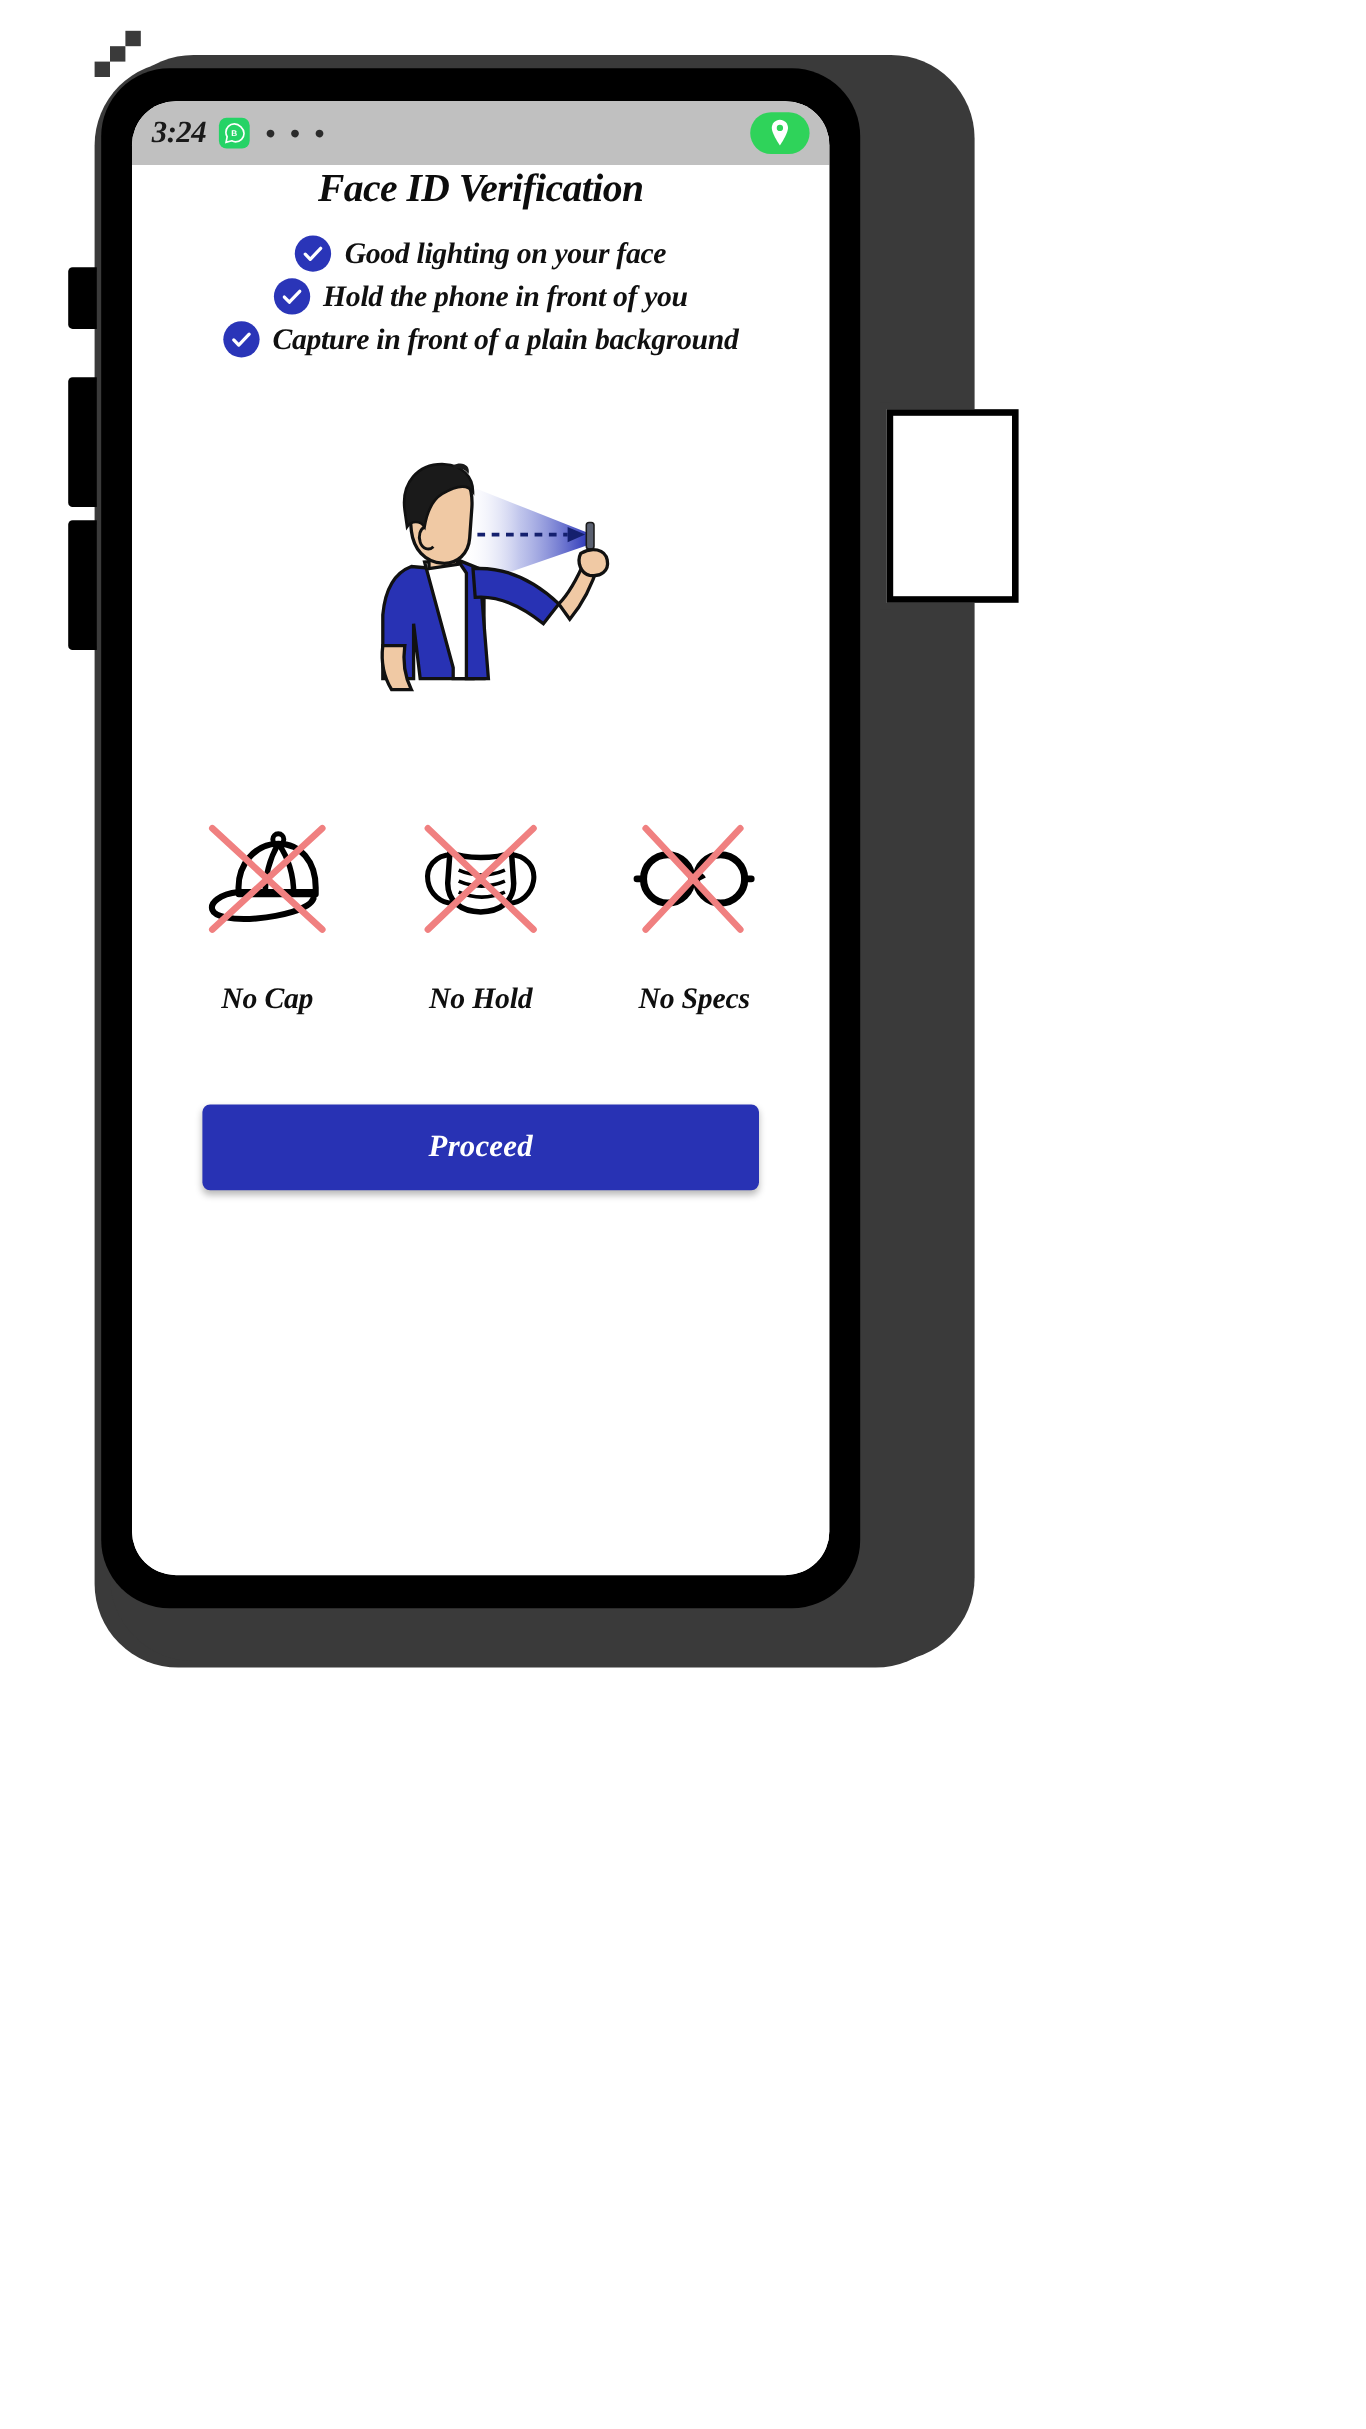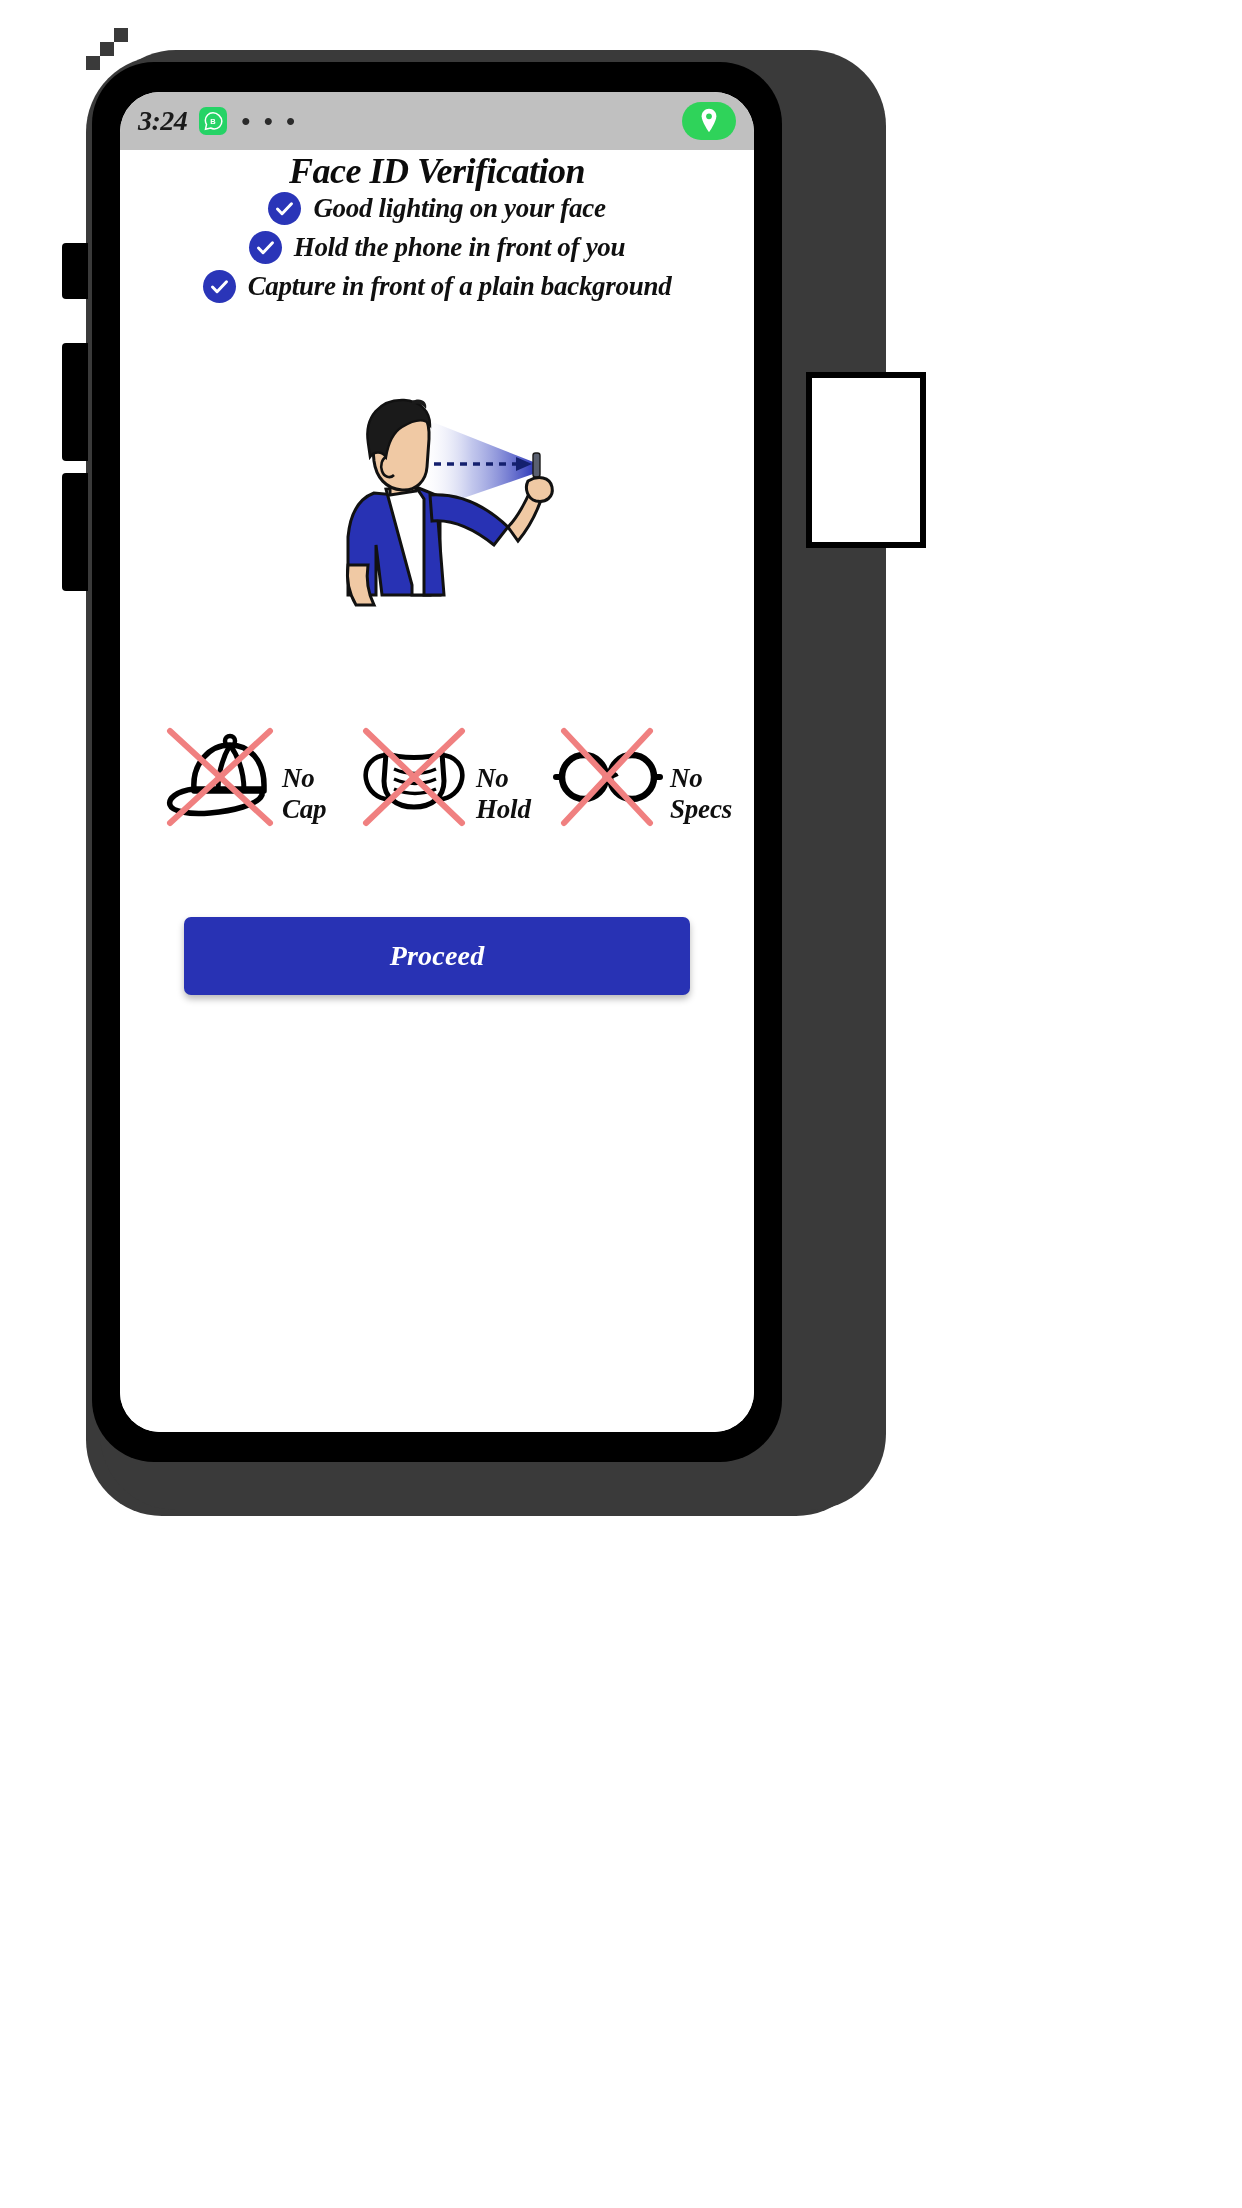--- a/index.html
+++ b/index.html
@@ -119,20 +119,21 @@
     text-align: center;
     font-size: 36px;
     font-weight: 700;
     font-style: italic;
     color: #0c0c0c;
     letter-spacing: -0.5px;
     font-family: "Liberation Serif", "DejaVu Serif", serif;
   }
 
   .checklist {
+    margin-top: 22px;
     display: flex; flex-direction: column; align-items: center;
     gap: 6px;
   }
   .check-row {
     display: flex; align-items: center; gap: 12px;
   }
   .check-icon {
     width: 33px; height: 33px; flex: 0 0 33px;
     border-radius: 50%;
     background: #2a35b8;
@@ -153,21 +154,21 @@
   }
   .illus { display: block; }
 
   
   .rules {
     margin-top: 108px;
     display: flex; justify-content: space-around;
     padding: 0 26px;
   }
   .rule-item {
-    display: flex; flex-direction: row; align-items: center;
+    display: flex; flex-direction: column; align-items: center;
     width: 170px;
   }
   .rule-icon-box {
     position: relative;
     width: 140px; height: 118px;
     display: flex; align-items: center; justify-content: center;
   }
   .rule-icon-box svg { display: block; }
   .rule-label {
     margin-top: 34px;

